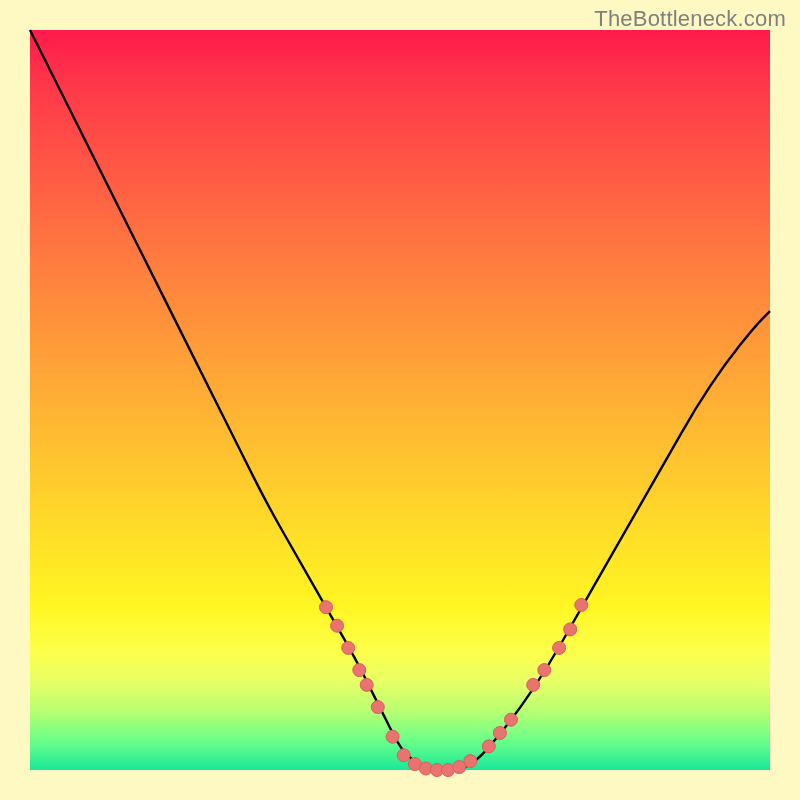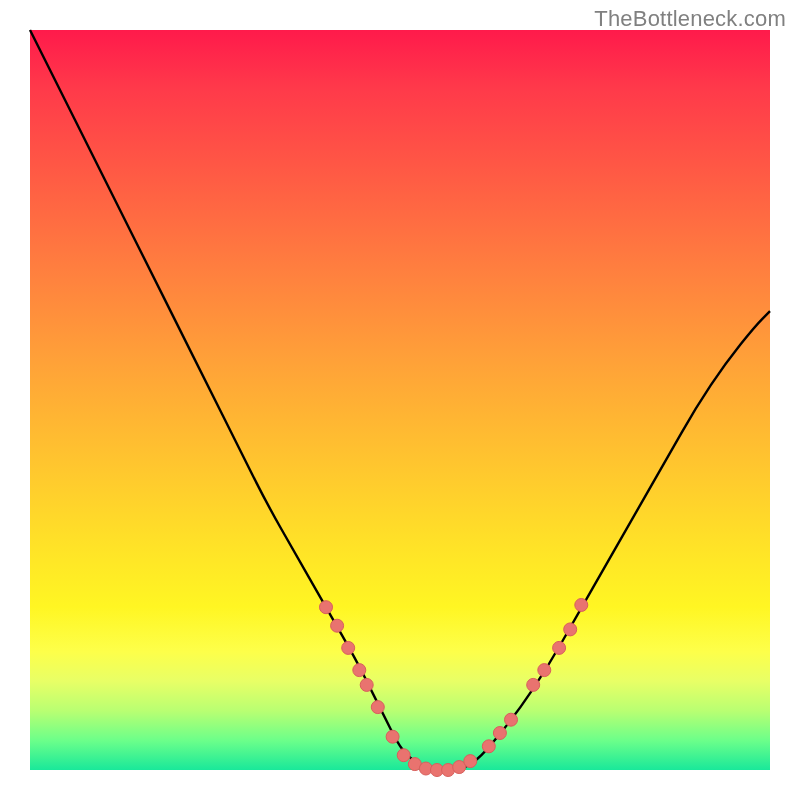--- a/index.html
+++ b/index.html
@@ -10,21 +10,21 @@
     overflow: hidden;
     background: #000;
     font-family: Arial, Helvetica, sans-serif;
   }
   .frame {
     position: absolute;
     left: 0;
     top: 0;
     width: 800px;
     height: 800px;
-    background: #ffffff;
+    background: #fef9c3;
   }
   .plot {
     position: absolute;
     left: 30px;
     top: 30px;
     width: 740px;
     height: 740px;
     
     background: linear-gradient(
       to bottom,

